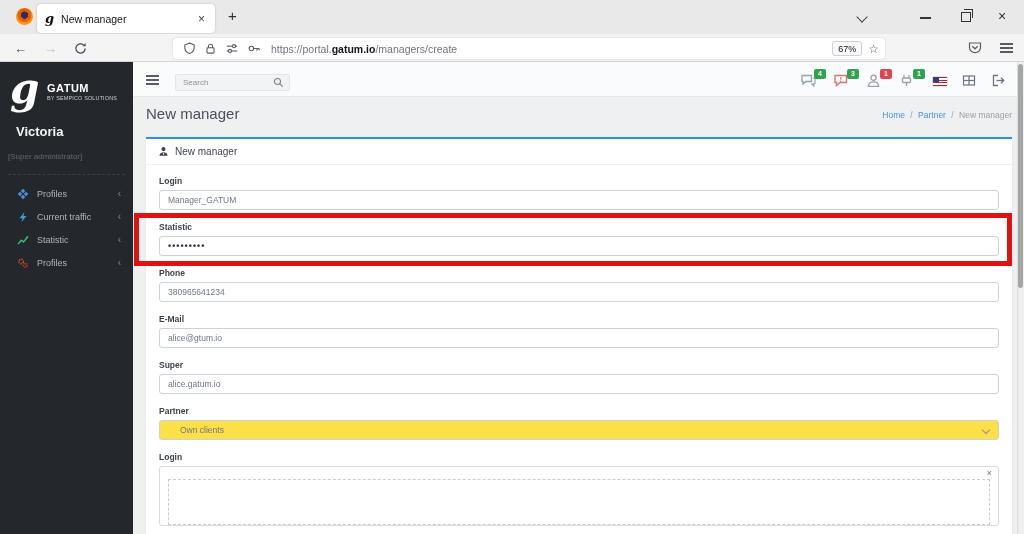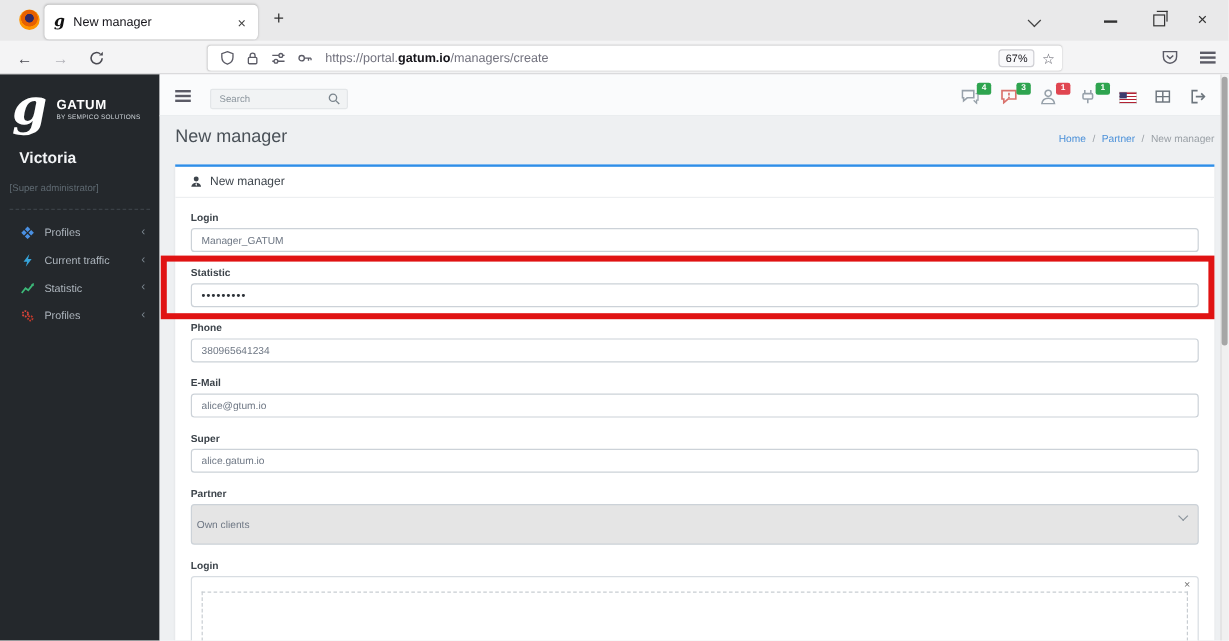--- a/index.html
+++ b/index.html
@@ -80,22 +80,22 @@
     border-top:2px solid #2e8ee8;box-shadow:0 1px 2px rgba(0,0,0,.07);overflow:hidden;box-sizing:border-box;}
   .card-header{height:25px;display:flex;align-items:center;padding:0 12px;border-bottom:1px solid #edeff1;}
   .card-header svg{margin-right:6px;}
   .card-title{font-size:10px;color:#3e454c;}
   .card-body{padding:11px 13px 0 13px;}
   .field{margin-bottom:12px;}
   .field-label{display:block;font-size:8.5px;font-weight:bold;color:#3c434a;margin-bottom:4px;line-height:10px;}
   .text-input{display:block;width:100%;height:20px;border:1px solid #ccd2d8;border-radius:3px;background:#fff;
     font-size:8.5px;color:#6e7784;padding:0 8px;box-sizing:border-box;outline:none;font-family:inherit;}
   .pw-input{font-weight:bold;color:#2c3137;letter-spacing:1px;font-size:9px;}
-  .select-box{position:relative;width:100%;height:34px;border:1px solid #ccd2d8;border-radius:3px;background:#e5e5e5;
-    display:flex;align-items:center;padding:0 4px;box-sizing:border-box;font-size:8.5px;color:#6e7784;cursor:default;}
+  .select-box{position:relative;width:100%;height:20px;border:1px solid #ccd2d8;border-radius:3px;background:#fde047;
+    display:flex;align-items:center;padding:0 20px;box-sizing:border-box;font-size:8.5px;color:#6e7784;cursor:default;}
   .select-caret{position:absolute;right:9px;top:6px;width:5px;height:5px;border-right:1.2px solid #8a939b;border-bottom:1.2px solid #8a939b;transform:rotate(45deg);}
   .avatar-box{position:relative;width:100%;height:60px;border:1px solid #d8dde2;border-radius:3px;background:#fff;box-sizing:border-box;}
   .avatar-close{position:absolute;right:6px;top:1px;font-size:9px;color:#777;cursor:default;}
   .dropzone{position:absolute;left:8px;right:8px;top:12px;height:44px;border:1px dashed #c8cdd2;}
 
   
   .annotation{position:absolute;left:134px;top:213px;width:878px;height:53px;border:5px solid #e01313;
     box-sizing:border-box;z-index:60;pointer-events:none;}
 
   

